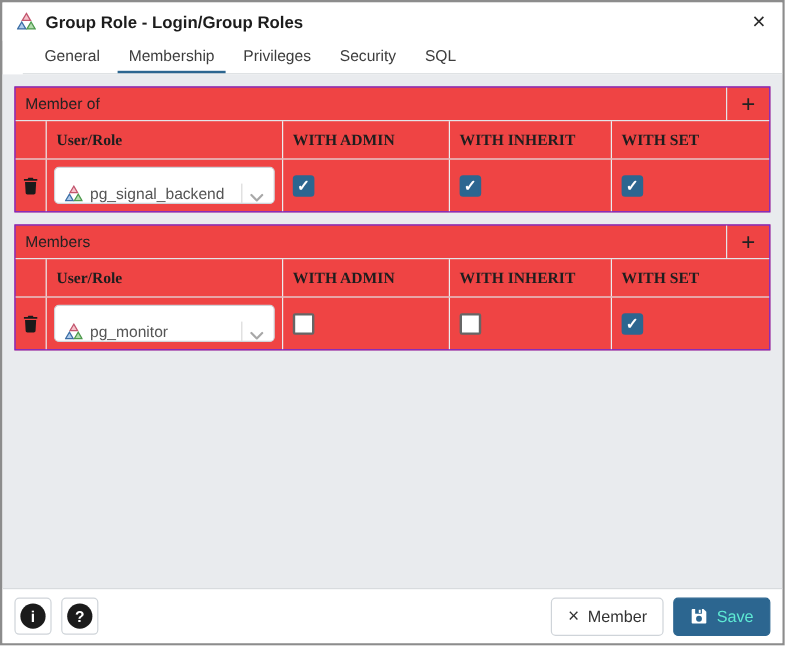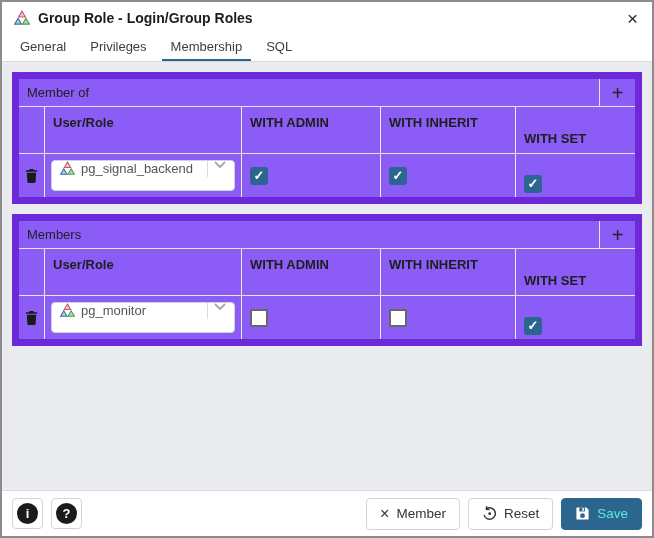--- a/index.html
+++ b/index.html
@@ -7,43 +7,43 @@
   .dialog {
     width:654px; height:538px; border:2px solid #8c8c8c; background:#fff;
     display:flex; flex-direction:column; overflow:hidden;
   }
   
   .titlebar { height:32px; flex:0 0 32px; display:flex; align-items:center; gap:8px; padding:0 12px; background:#fff; }
   .titlebar .title { font-size:14px; font-weight:bold; color:#1c1c1c; }
   .titlebar .spacer { flex:1; }
   .close-x { font-size:19px; color:#2b2b2b; cursor:pointer; line-height:1; padding:0 2px; }
   
-  .tabbar { height:28px; flex:0 0 28px; display:flex; align-items:stretch; border-bottom:1px solid #d8dbde; background:#fff; padding-left:6px; }
+  .tabbar { height:28px; flex:0 0 28px; display:flex; align-items:stretch; border-bottom:1px solid #d8dbde; background:#fff; padding-left:6px;margin-left:17px; }
   .tab { display:flex; align-items:center; padding:0 9px; margin:0 3px; font-size:13px; color:#3d3d3d;
          border-bottom:2px solid transparent; cursor:pointer; }
   .tab.active { border-bottom-color:#2c6690; }
   
   .content { flex:1; background:#e9ebee; padding:10px; overflow:hidden; }
-  .panel { background:#8b5cf6; border:7px solid #6d28d9; margin-bottom:10px; }
+  .panel { background:#ef4444; border:1px solid #6d28d9; margin-bottom:10px; }
   .panel-head { display:flex; align-items:stretch; height:28px; border-bottom:1px solid #e3e5e8; }
   .panel-title { flex:1; display:flex; align-items:center; padding:0 8px; font-size:13px; color:#222; }
   .panel-add { width:36px; border-left:1px solid #e3e5e8; display:flex; align-items:center; justify-content:center;
                font-size:20px; font-weight:300; color:#222; cursor:pointer; line-height:1; }
   .grid { display:grid; grid-template-columns:26px 197px 139px 135px 1fr; }
-  .thead { border-bottom:1px solid #e3e5e8; }
+  .thead { border-bottom:1px solid #e3e5e8;font-family:Liberation Serif, serif; }
   .thead > div { padding:8px 8px 7px 8px; font-size:13px; font-weight:bold; color:#1e1e1e; border-right:1px solid #ebedef; }
-  .thead > div:last-child, .trow > div:last-child { border-right:none;margin-top:16px; }
+  .thead > div:last-child, .trow > div:last-child { border-right:none; }
   .trow { height:43px; }
   .trow > div { border-right:1px solid #ebedef; display:flex; align-items:center; }
   .cell-del { justify-content:center; cursor:pointer; }
   .cell-role { padding:0 6px; }
   .cell-cb { padding-left:8px; }
   
   .role-select { width:100%; height:31px; border:1px solid #cfd4d9; border-radius:4px; background:#fff;
-                 display:flex; align-items:flex-start; gap:6px; padding:0 8px; cursor:pointer; }
+                 display:flex; align-items:flex-end; gap:6px; padding:0 8px; cursor:pointer; }
   .role-select .role-name { font-size:13px; color:#555; white-space:nowrap; overflow:hidden; }
   .role-select .vdiv { margin-left:auto; width:1px; height:16px; background:#dadada; }
   
   .cb { width:18px; height:18px; border:2px solid #666; border-radius:2px; background:#fff;
         display:flex; align-items:center; justify-content:center; cursor:pointer; }
   .cb.checked { border-color:#2c6690; background:#2c6690; border-radius:3px; }
   .cb.checked::after { content:"✓"; color:#fff; font-size:13px; font-weight:bold; line-height:1; margin-top:-1px; }
   
   .footer { flex:0 0 46px; background:#fff; border-top:1px solid #d8dbde; display:flex; align-items:center;
             gap:8px; padding:0 10px; }
@@ -72,22 +72,23 @@
         <path d="M11.9 8.3 L15.3 14.1 H8.5 Z" fill="#b3dcae" stroke="#4e9a4e" stroke-width="1.1"></path>
       </svg>
     </span>
     <span class="title">Group Role - Login/Group Roles</span>
     <span class="spacer"></span>
     <span class="close-x">×</span>
   </div>
 
   <div class="tabbar">
     <div class="tab">General</div>
+    <div class="tab active">Membership</div>
     <div class="tab">Privileges</div>
-    <div class="tab active">Membership</div>
+    <div class="tab">Security</div>
     <div class="tab">SQL</div>
   </div>
 
   <div class="content">
 
     <div class="panel">
       <div class="panel-head">
         <div class="panel-title">Member of</div>
         <div class="panel-add">+</div>
       </div>
@@ -194,30 +195,20 @@
     <div class="icon-btn">
       <span class="blk-circle">i</span>
     </div>
     <div class="icon-btn">
       <span class="blk-circle">?</span>
     </div>
     <div class="spacer"></div>
     <button class="btn">
       <span class="x-glyph">×</span>
       <span>Member</span>
-    </button>
-    <button class="btn">
-      <span>
-        <svg width="15" height="15" viewBox="0 0 16 16">
-          <path d="M4.6 3.1 A6.1 6.1 0 1 1 2.2 9.4" fill="none" stroke="#333" stroke-width="1.5"></path>
-          <path d="M4.9 0.8 L4.6 3.6 L7.4 3.9" fill="none" stroke="#333" stroke-width="1.5" stroke-linecap="round" stroke-linejoin="round"></path>
-          <circle cx="8.2" cy="8.2" r="1.5" fill="#333"></circle>
-        </svg>
-      </span>
-      <span>Reset</span>
     </button>
     <button class="btn primary">
       <span>
         <svg width="15" height="15" viewBox="0 0 16 16">
           <path fill="#fff" d="M1.5 2.5 c0-0.55 0.45-1 1-1 h9.5 l2.5 2.5 v9.5 c0 0.55-0.45 1-1 1 h-11 c-0.55 0-1-0.45-1-1 Z"></path>
           <rect x="4.6" y="1.6" width="6" height="4.2" fill="#2c6690"></rect>
           <rect x="7.8" y="2.3" width="1.7" height="2.8" fill="#fff"></rect>
           <circle cx="8" cy="10.3" r="2.6" fill="#2c6690"></circle>
         </svg>
       </span>

